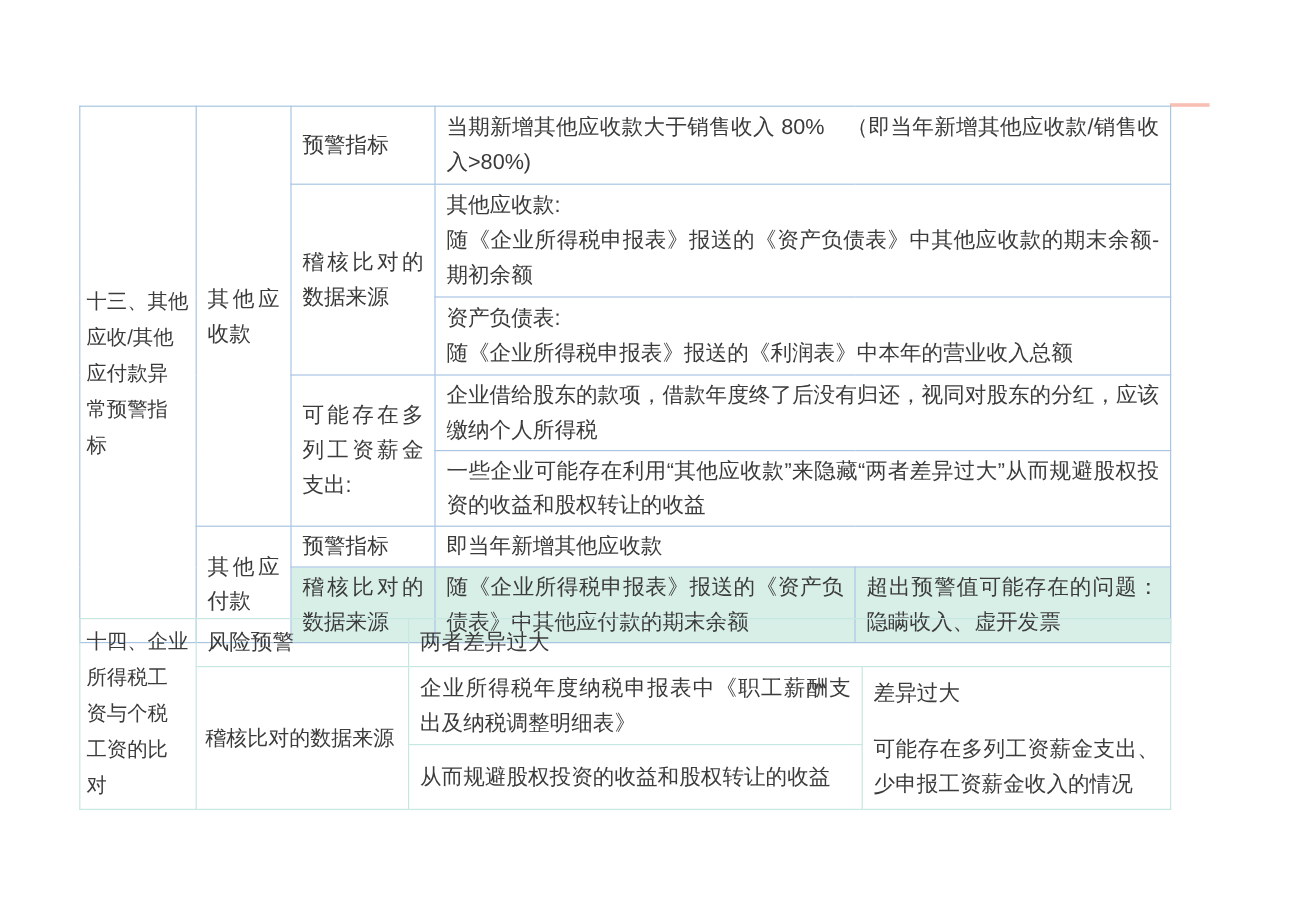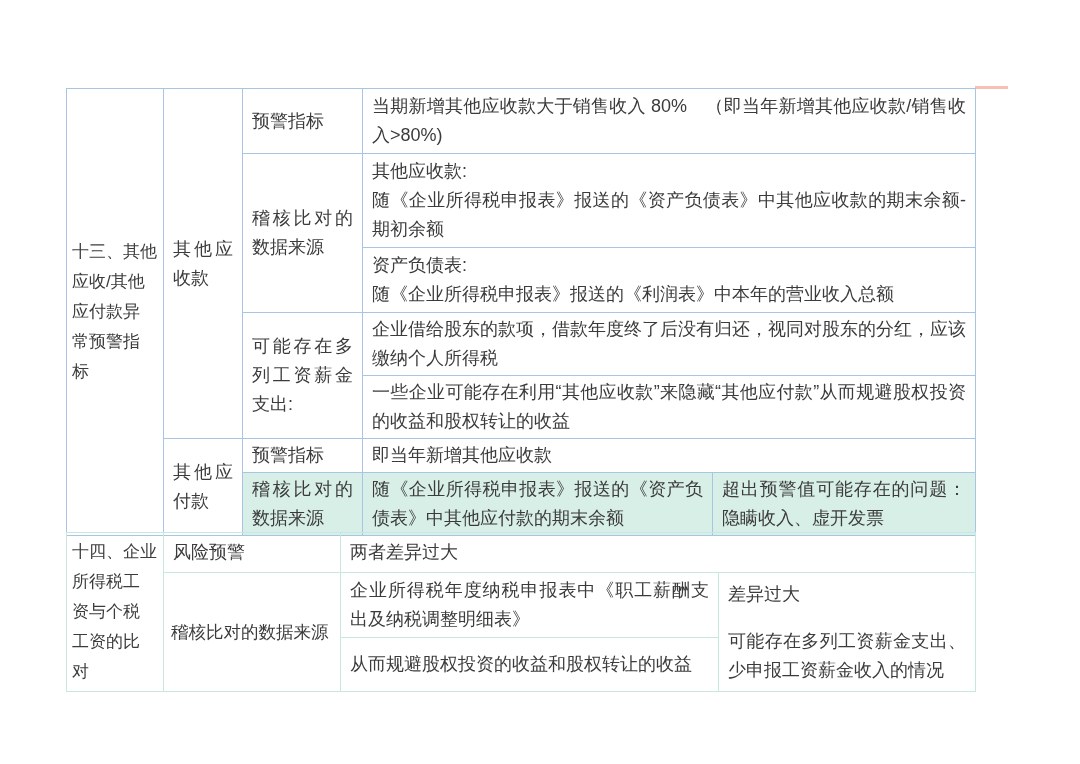--- a/index.html
+++ b/index.html
@@ -13,21 +13,21 @@
     color: var(--text, #3b3b3b);
     overflow: hidden;
   }
   table.doc-table {
     position: absolute;
     left: 66px;
     border-collapse: collapse;
     table-layout: fixed;
   }
   .t1 { top: 88px; }
-  .t2 { top: 532px; }
+  .t2 { top: 515px; }
   td {
     border: 1.5px solid var(--table13-border, #a8c5e2);
     vertical-align: middle;
     padding: 2px 9px;
     font-size: 18px;
     line-height: 29px;
   }
   .t2 td { border-color: var(--table14-border, #c7e7e1); }
   .hl { background: var(--highlight-bg, #d8efe8); }
   .category {
@@ -94,21 +94,21 @@
       </tr>
       <tr class="r3">
         <td class="pre justify" colspan="2">资产负债表:
 随《企业所得税申报表》报送的《利润表》中本年的营业收入总额</td>
       </tr>
       <tr class="r4">
         <td class="justify" rowspan="2">可能存在多列工资薪金支出:</td>
         <td class="justify" colspan="2">企业借给股东的款项，借款年度终了后没有归还，视同对股东的分红，应该缴纳个人所得税</td>
       </tr>
       <tr class="r5">
-        <td class="justify" colspan="2">一些企业可能存在利用“其他应收款”来隐藏“其他应付款”从而规避股权投资的收益和股权转让的收益</td>
+        <td class="justify" colspan="2">一些企业可能存在利用“其他应收款”来隐藏“两者差异过大”从而规避股权投资的收益和股权转让的收益</td>
       </tr>
       <tr class="r6">
         <td class="justify" rowspan="2">其他应付款</td>
         <td class="justify">预警指标</td>
         <td class="justify" colspan="2">即当年新增其他应收款</td>
       </tr>
       <tr class="r7">
         <td class="justify hl">稽核比对的数据来源</td>
         <td class="justify hl">随《企业所得税申报表》报送的《资产负债表》中其他应付款的期末余额</td>
         <td class="justify hl">超出预警值可能存在的问题：隐瞒收入、虚开发票</td>

